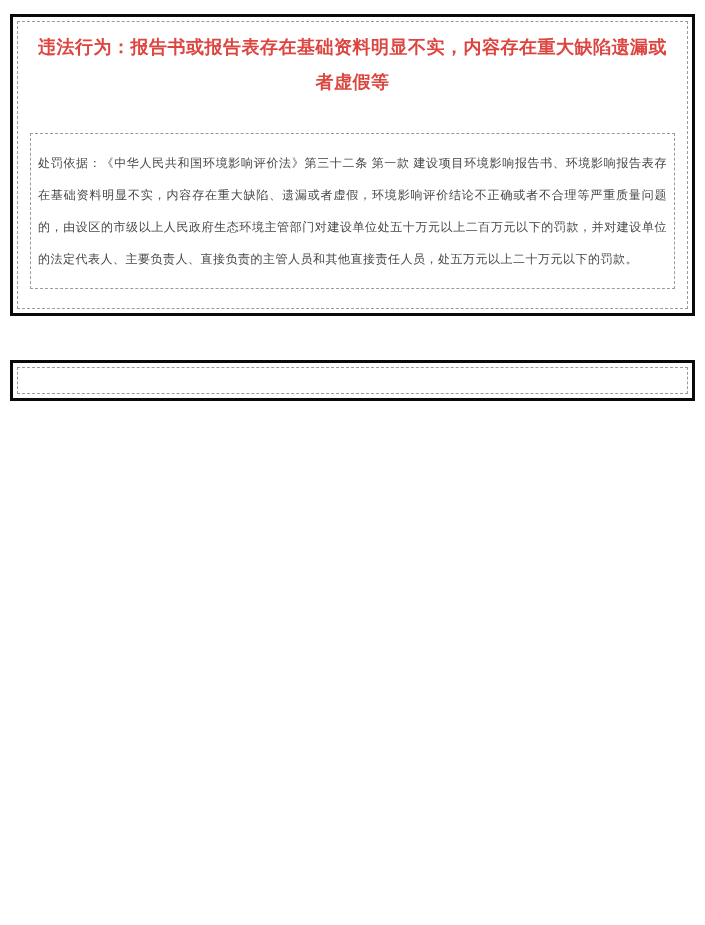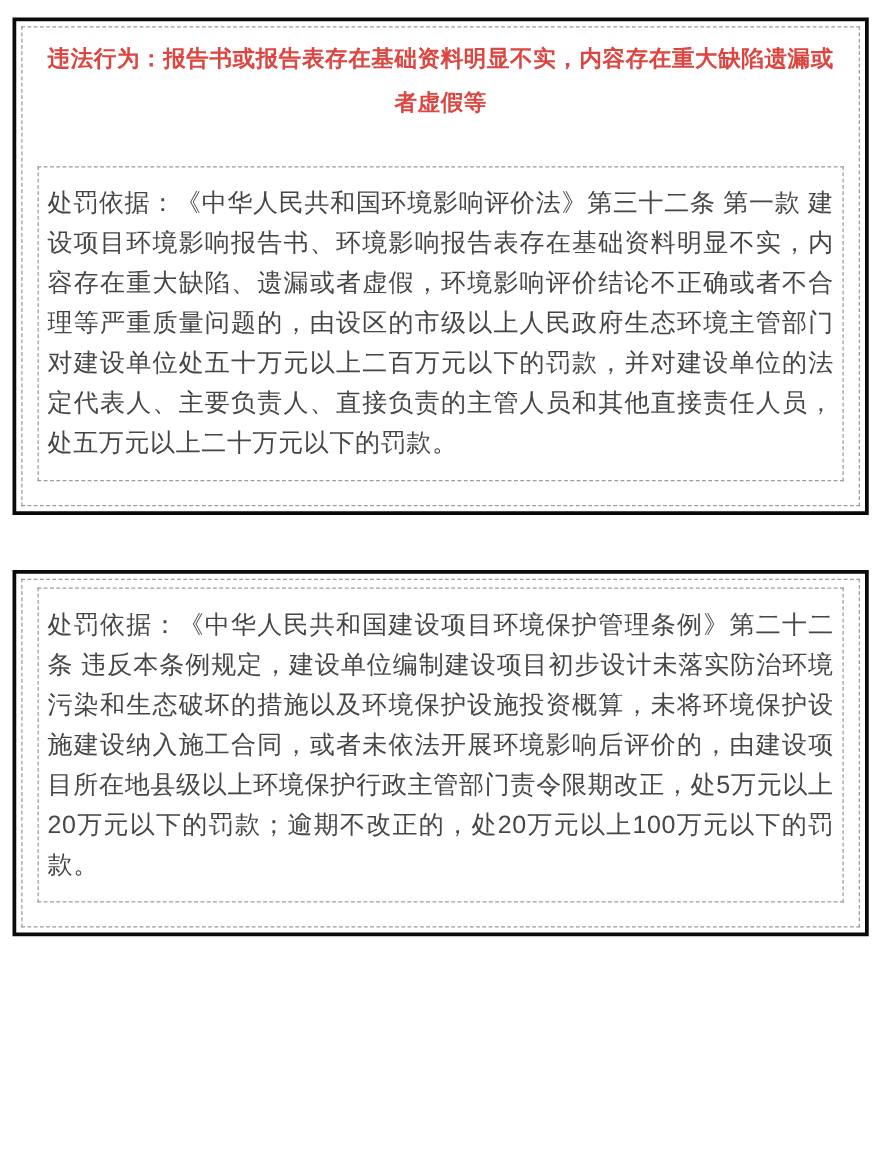--- a/index.html
+++ b/index.html
@@ -34,38 +34,38 @@
     font-weight:bold;
     line-height:35px;
     letter-spacing:0.5px;
     text-align:center;
   }
   .card--second .card-title{margin-bottom:9px;}
   .card-body{
     border:1px dashed var(--c-dash);
     padding:13px 7px;
     color:var(--c-text);
-    font-size:20px;
+    font-size:12px;
     line-height:32px;
     letter-spacing:0.5px;
     text-align:justify;
+    font-family:Liberation Serif, serif;
   }
   .card-body + .card-body{margin-top:17px;}
 </style>
 </head>
 <body>
 
 <main class="page">
 
   <section class="card">
     <div class="card-inner">
       <h2 class="card-title">违法行为：报告书或报告表存在基础资料明显不实，内容存在重大缺陷遗漏或者虚假等</h2>
       <div class="card-body">处罚依据：《中华人民共和国环境影响评价法》第三十二条 第一款 建设项目环境影响报告书、环境影响报告表存在基础资料明显不实，内容存在重大缺陷、遗漏或者虚假，环境影响评价结论不正确或者不合理等严重质量问题的，由设区的市级以上人民政府生态环境主管部门对建设单位处五十万元以上二百万元以下的罚款，并对建设单位的法定代表人、主要负责人、直接负责的主管人员和其他直接责任人员，处五万元以上二十万元以下的罚款。</div>
     </div>
   </section>
 
   <section class="card card--second">
     <div class="card-inner">
-      <div class="card-body">处罚依据：《中华人民共和国建设项目环境保护管理条例》第二十二条 违反本条例规定，建设单位编制建设项目初步设计未落实防治环境污染和生态破坏的措施以及环境保护设施投资概算，未将环境保护设施建设纳入施工合同，或者未依法开展环境影响后评价的，由建设项目所在地县级以上环境保护行政主管部门责令限期改正，处5万元以上20万元以下的罚款；逾期不改正的，处20万元以上100万元以下的罚款。</div>
     </div>
   </section>
 
 </main>
 
 </body></html>

